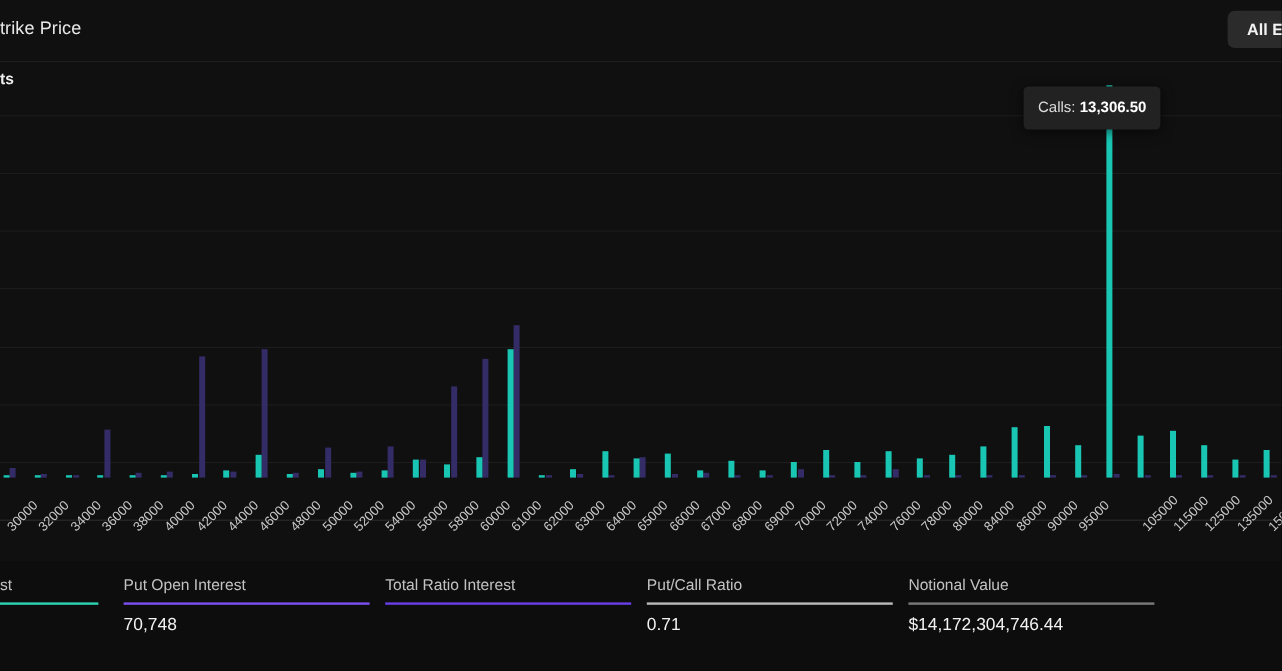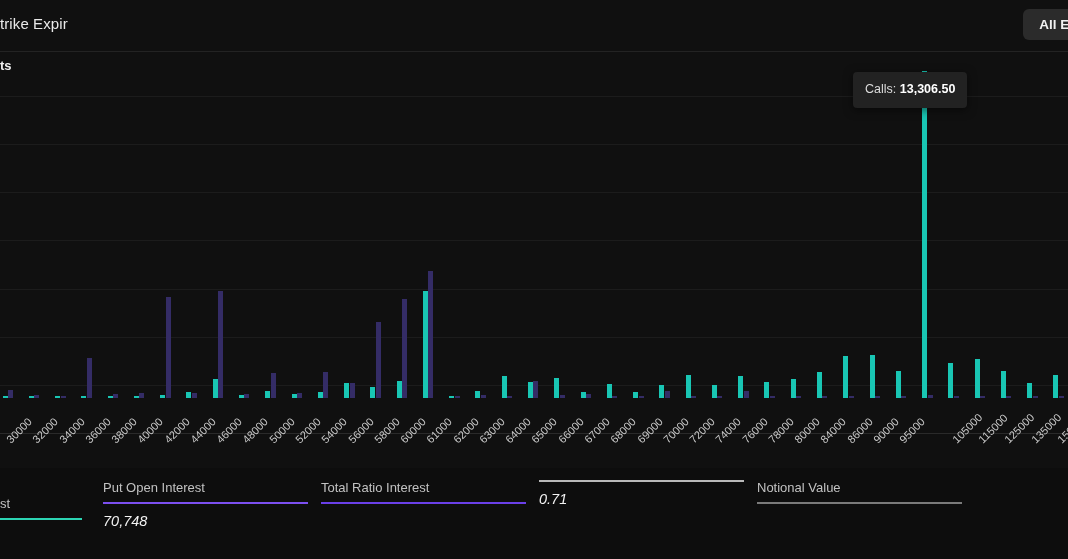--- a/index.html
+++ b/index.html
@@ -73,29 +73,29 @@
   .tooltip b{color:#ffffff;font-weight:bold;}
 
   
   .stats{
     position:relative;flex:0 0 79px;height:79px;background:#0d0d0d;
     display:flex;align-items:flex-start;padding-top:12px;
   }
   .stat{position:absolute;top:12px;}
   .stat-label{font-size:13px;color:#c2c2c2;margin-bottom:7px;white-space:nowrap;}
   .stat-rule{height:2px;width:100%;background:#555;margin-bottom:9px;}
-  .stat-value{font-size:14.5px;color:#f2f2f2;white-space:nowrap;font-style:italic;}
+  .stat-value{font-size:14.5px;color:#f2f2f2;white-space:nowrap;}
 </style>
 </head>
 <body>
 
 <div class="app">
 
   <div class="header">
-    <div class="header-title">trike Expir</div>
+    <div class="header-title">trike Price</div>
     <button class="expiry-btn">All Expir</button>
   </div>
 
   <div class="legend-strip">
     <div class="legend-text">ts</div>
   </div>
 
   <div class="chart-wrap">
     <div class="plot">
       <div class="grid" id="grid">
@@ -238,37 +238,39 @@
 
     <div class="tooltip" id="tooltip" style="left: 853px; top: -8px;">
       <div>
         <span>Calls:</span>
         <b>13,306.50</b>
       </div>
     </div>
   </div>
 
   <div class="stats" id="stats">
-      <div class="stat" style="left: 0px; width: 82px; margin-top: 16px;">
+      <div class="stat" style="left: 0px; width: 82px;">
         <div class="stat-label">st</div>
         <div class="stat-rule" style="background: rgb(44, 213, 180);"></div>
         <div class="stat-value"></div>
       </div>
       <div class="stat" style="left: 103px; width: 205px;">
         <div class="stat-label">Put Open Interest</div>
         <div class="stat-rule" style="background: rgb(124, 79, 240);"></div>
         <div class="stat-value">70,748</div>
       </div>
       <div class="stat" style="left: 321px; width: 205px;">
         <div class="stat-label">Total Ratio Interest</div>
         <div class="stat-rule" style="background: rgb(106, 63, 232);"></div>
       </div>
       <div class="stat" style="left: 539px; width: 205px;">
+        <div class="stat-label">Put/Call Ratio</div>
         <div class="stat-rule" style="background: rgb(185, 185, 185);"></div>
         <div class="stat-value">0.71</div>
       </div>
       <div class="stat" style="left: 757px; width: 205px;">
         <div class="stat-label">Notional Value</div>
         <div class="stat-rule" style="background: rgb(122, 122, 122);"></div>
+        <div class="stat-value">$14,172,304,746.44</div>
       </div>
     </div>
 
 </div>
 
 </body></html>

